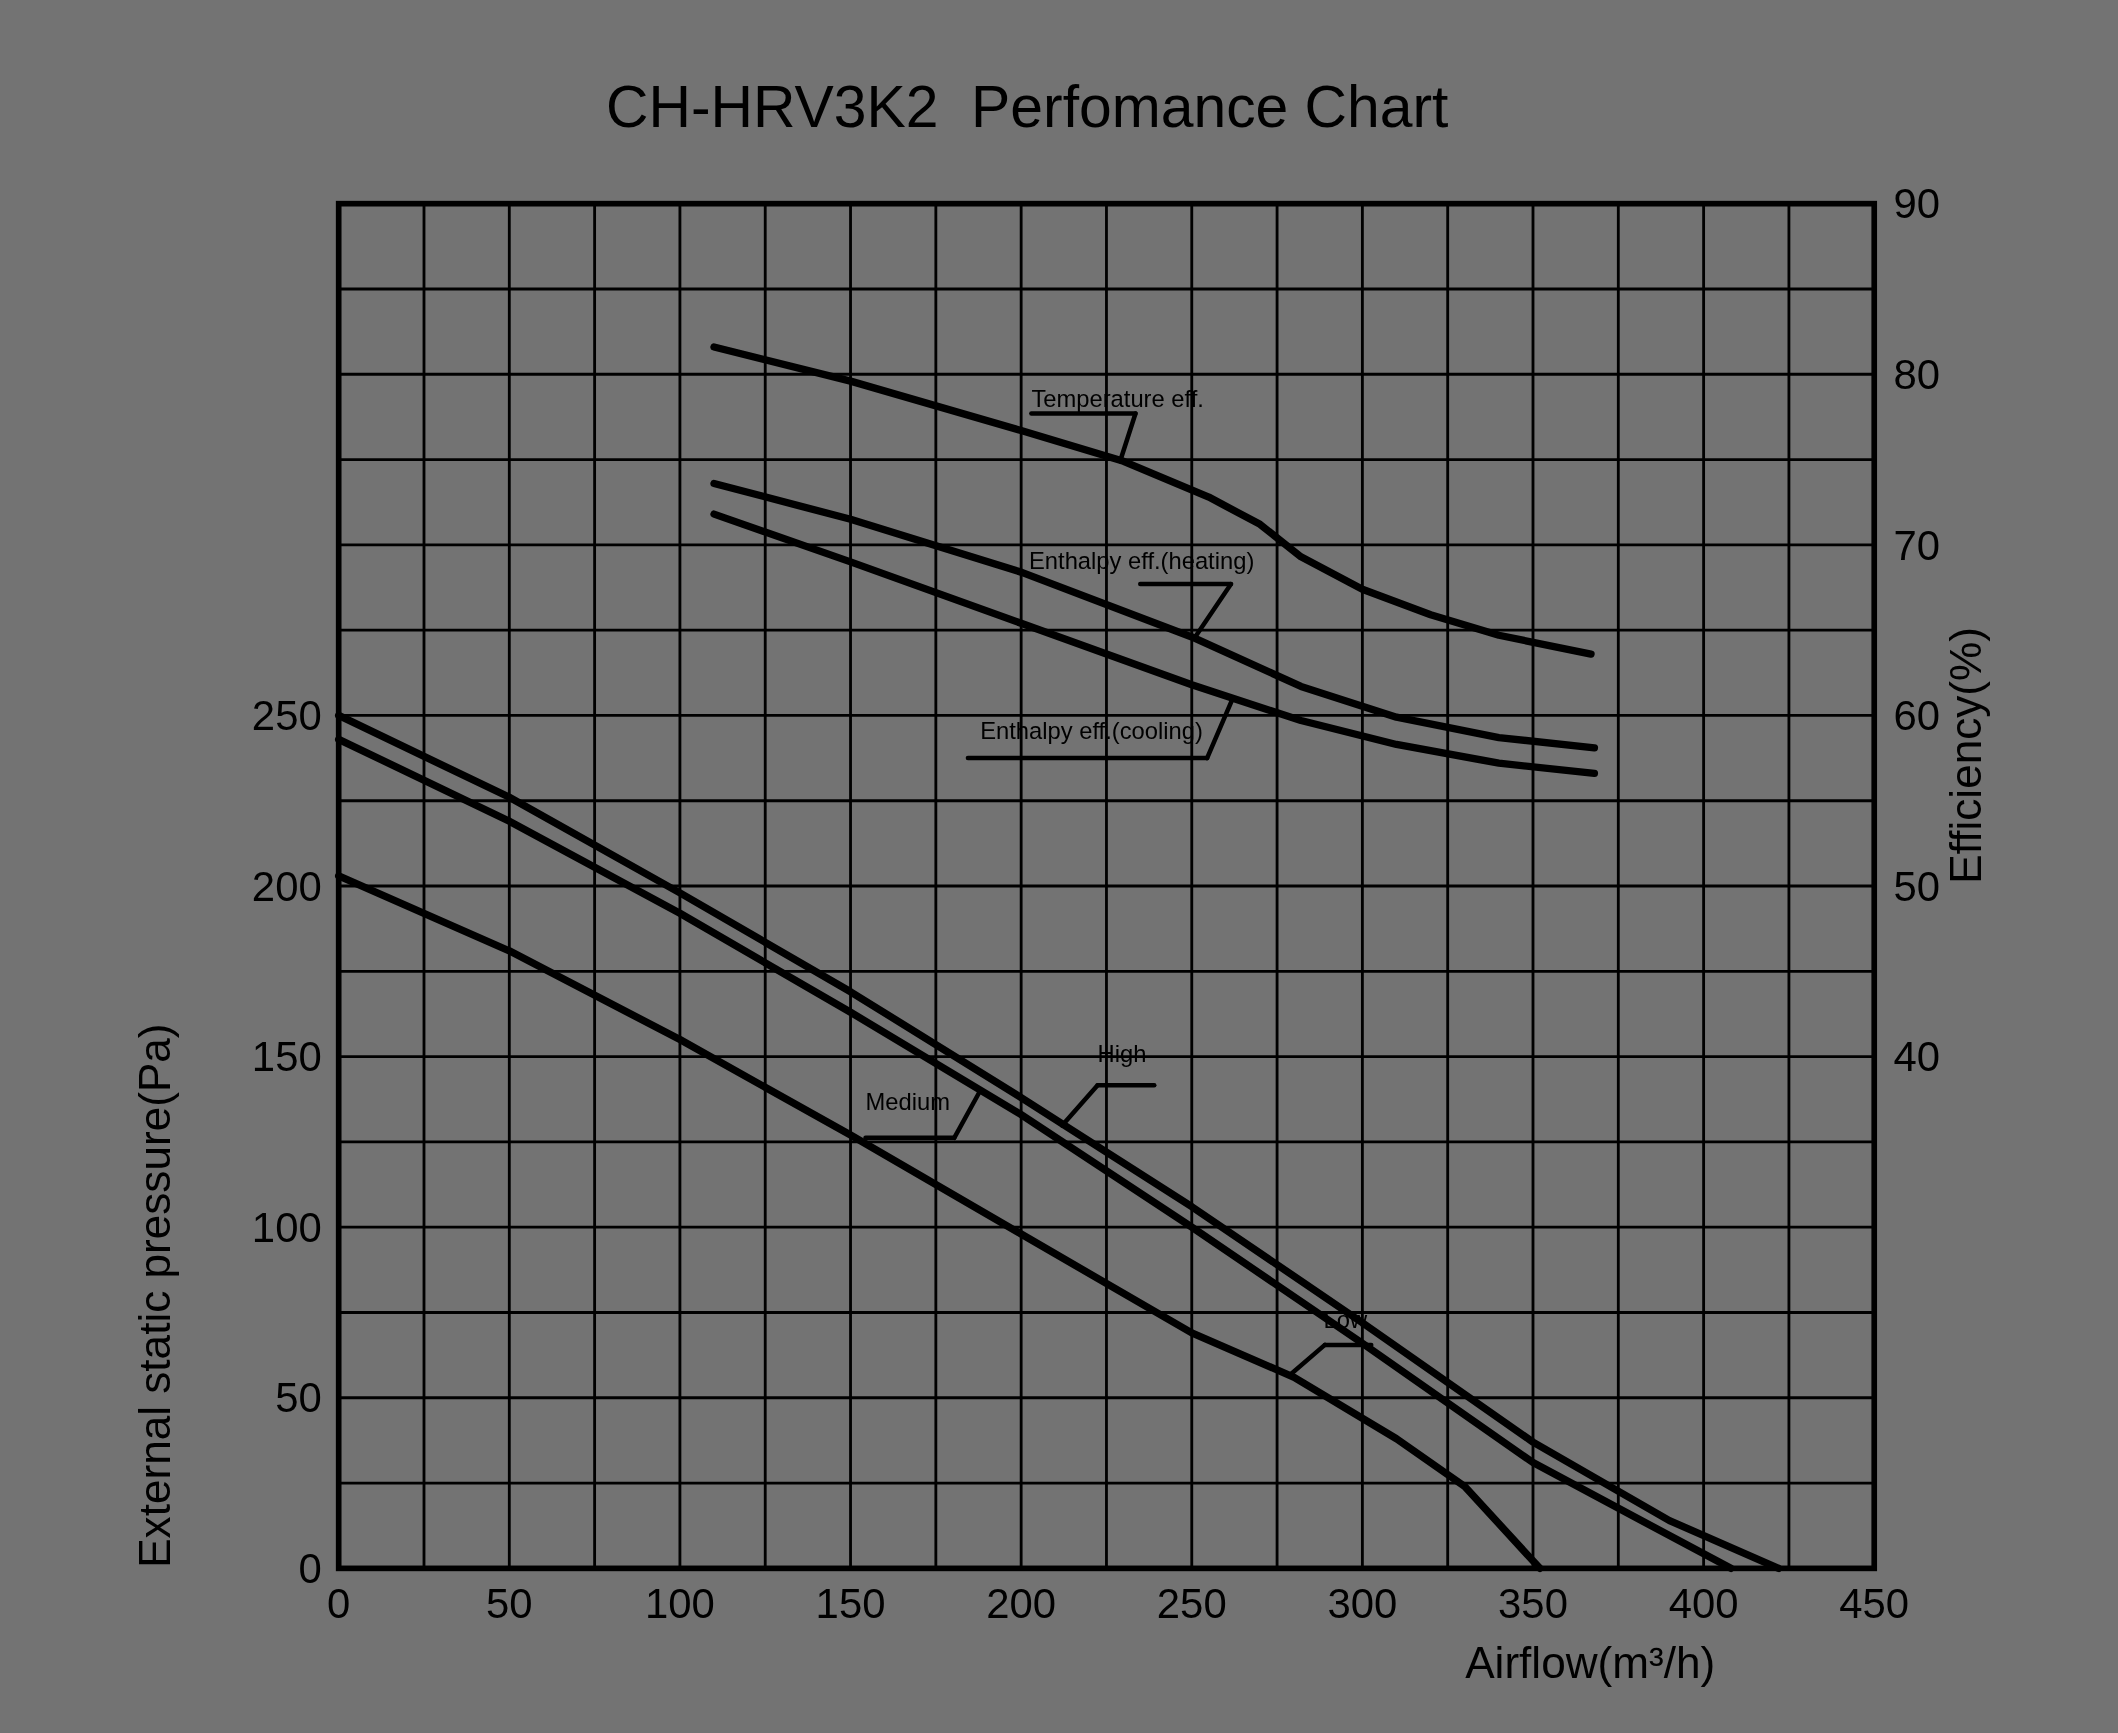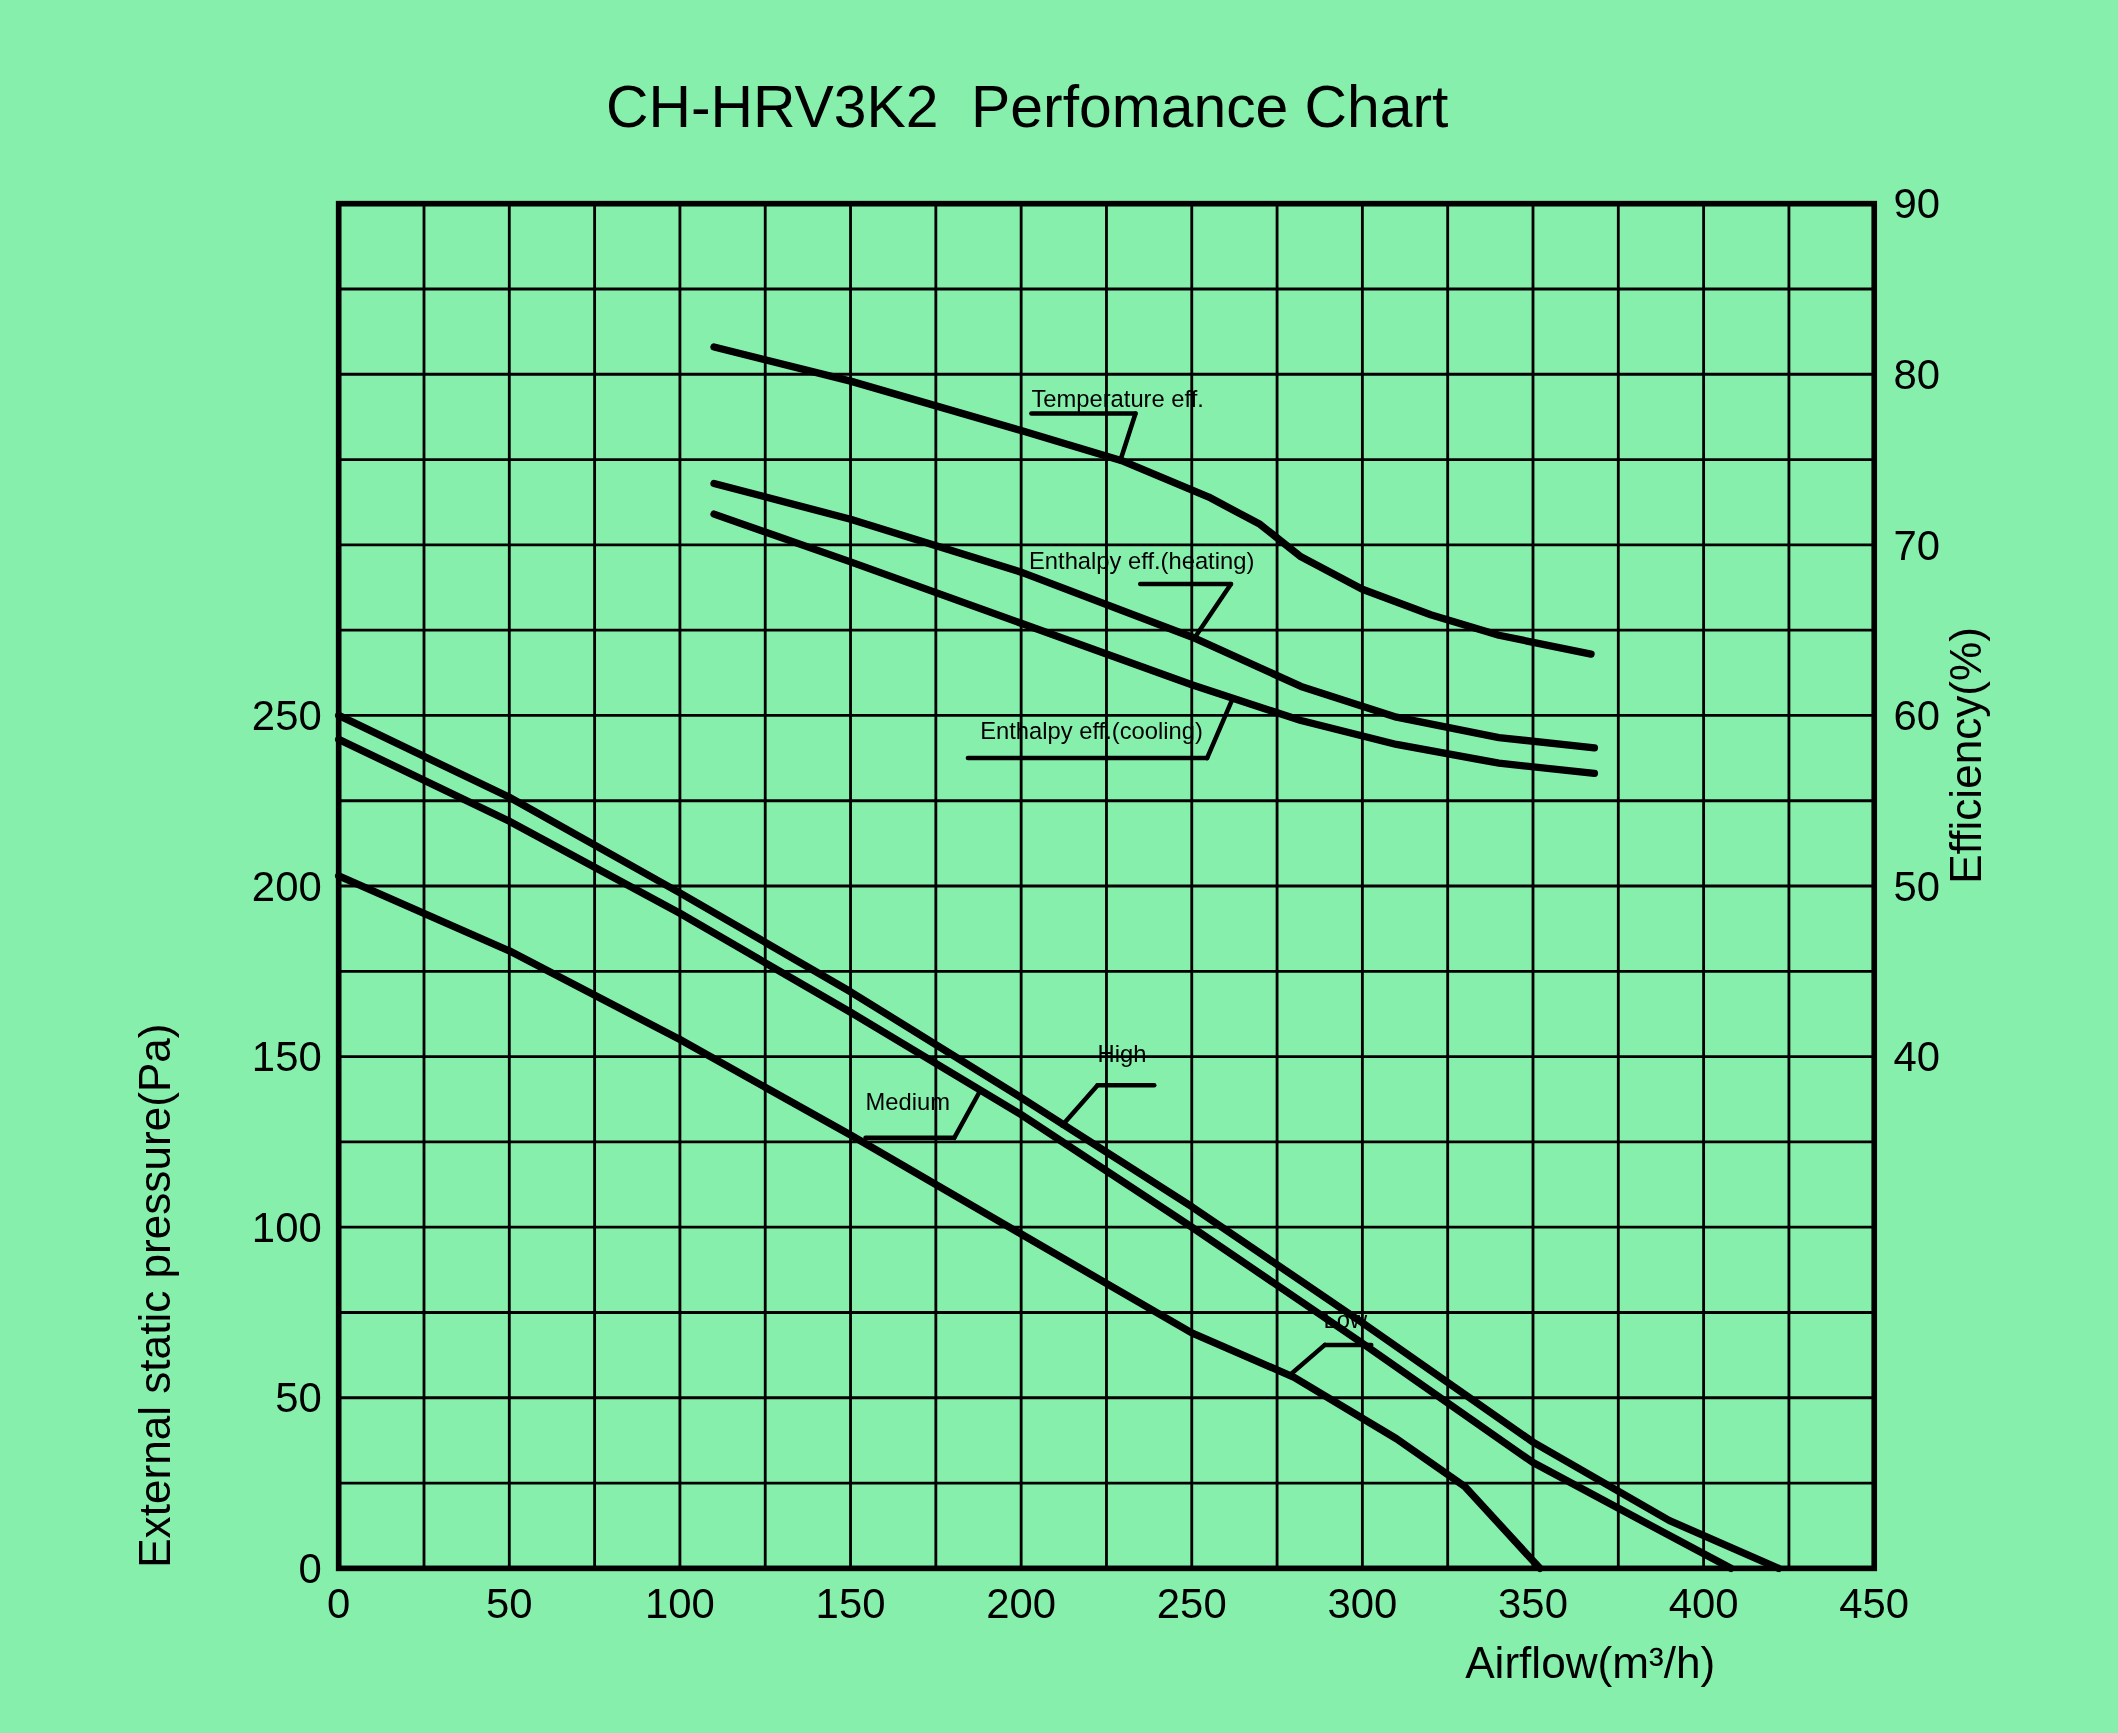--- a/index.html
+++ b/index.html
@@ -1,16 +1,16 @@
 <!DOCTYPE html>
 <html style="font-size:9px"><head>
 <meta charset="utf-8">
 <style>
   html,body{margin:0;padding:0;background:#ffffff;}
-  .page{position:relative;width:2119px;height:1733px;background:#86efac;overflow:hidden;}
+  .page{position:relative;width:2119px;height:1733px;background:#737373;overflow:hidden;}
   svg{display:block;width:2119px;height:1733px;}
   svg text{font-family:"Liberation Sans", sans-serif;fill:#000000;}
   .title{font-size:104px;text-anchor:middle;}
   .axis-title{font-size:78px;text-anchor:middle;}
   .tick{font-size:74px;}
   .tick-x{text-anchor:middle;}
   .tick-l{text-anchor:end;}
   .tick-r{text-anchor:start;}
   .anno{font-size:42px;text-anchor:start;}
   .gridline{stroke:#000000;stroke-width:5;fill:none;}

